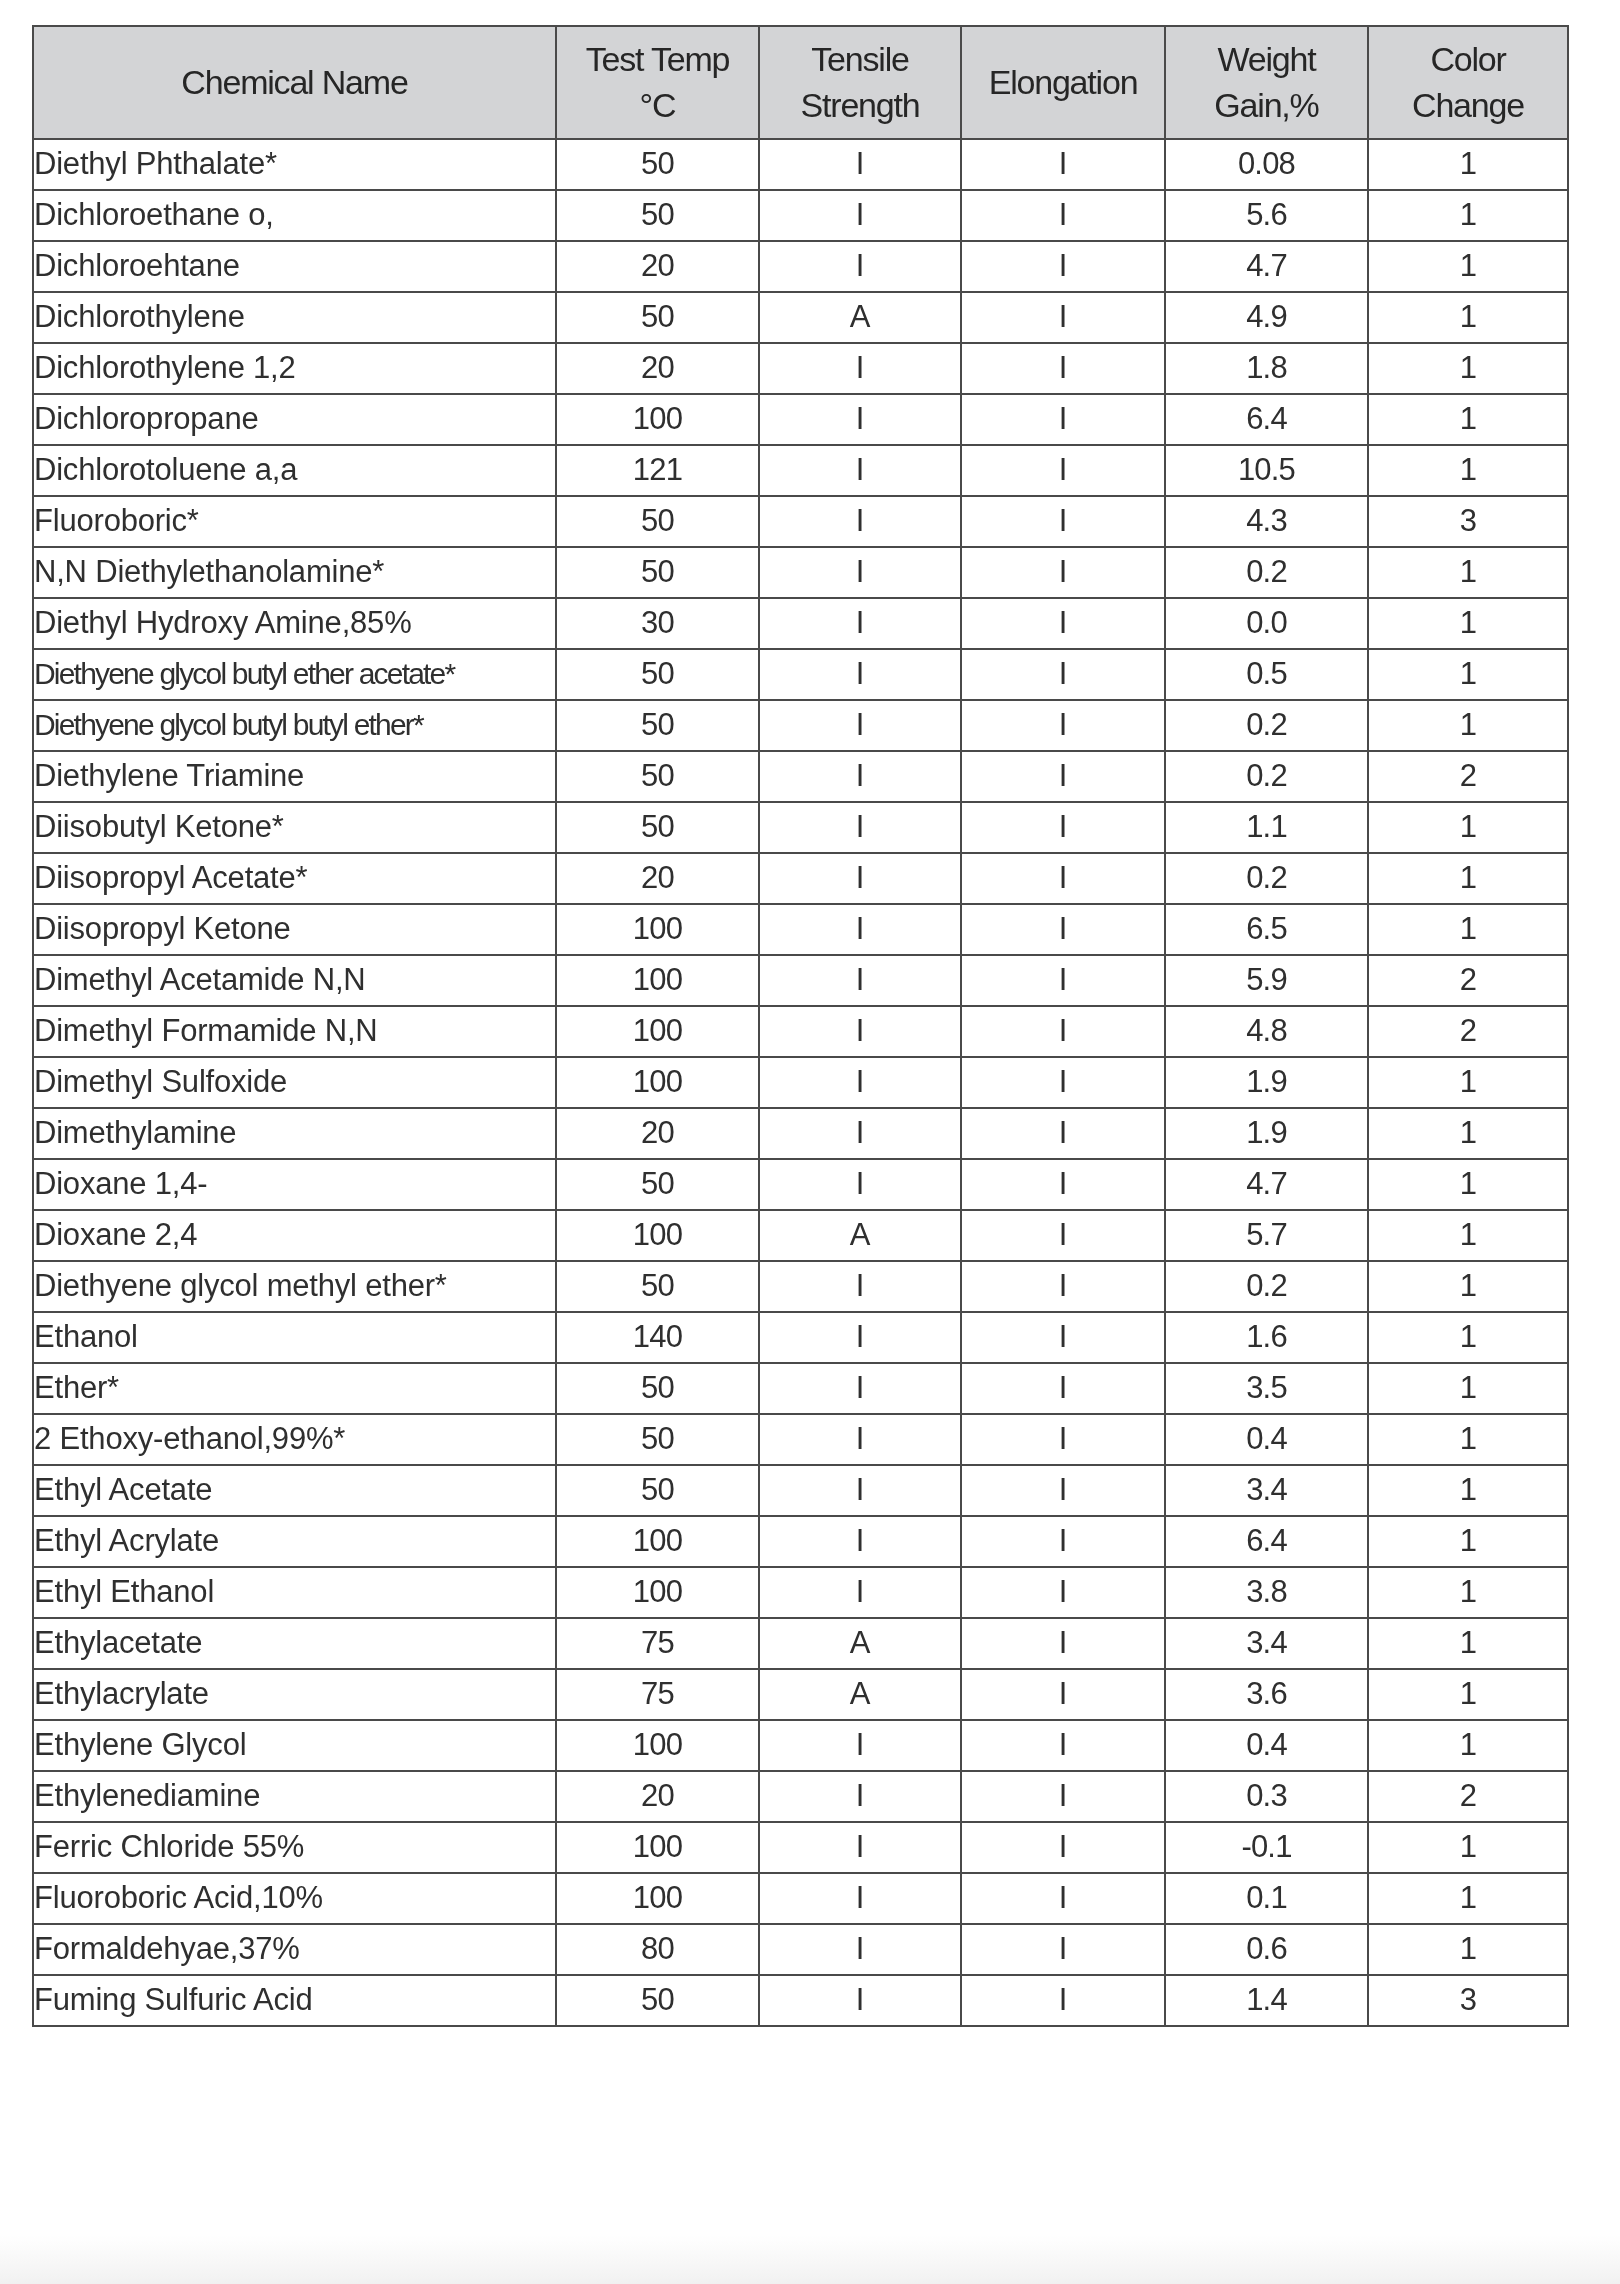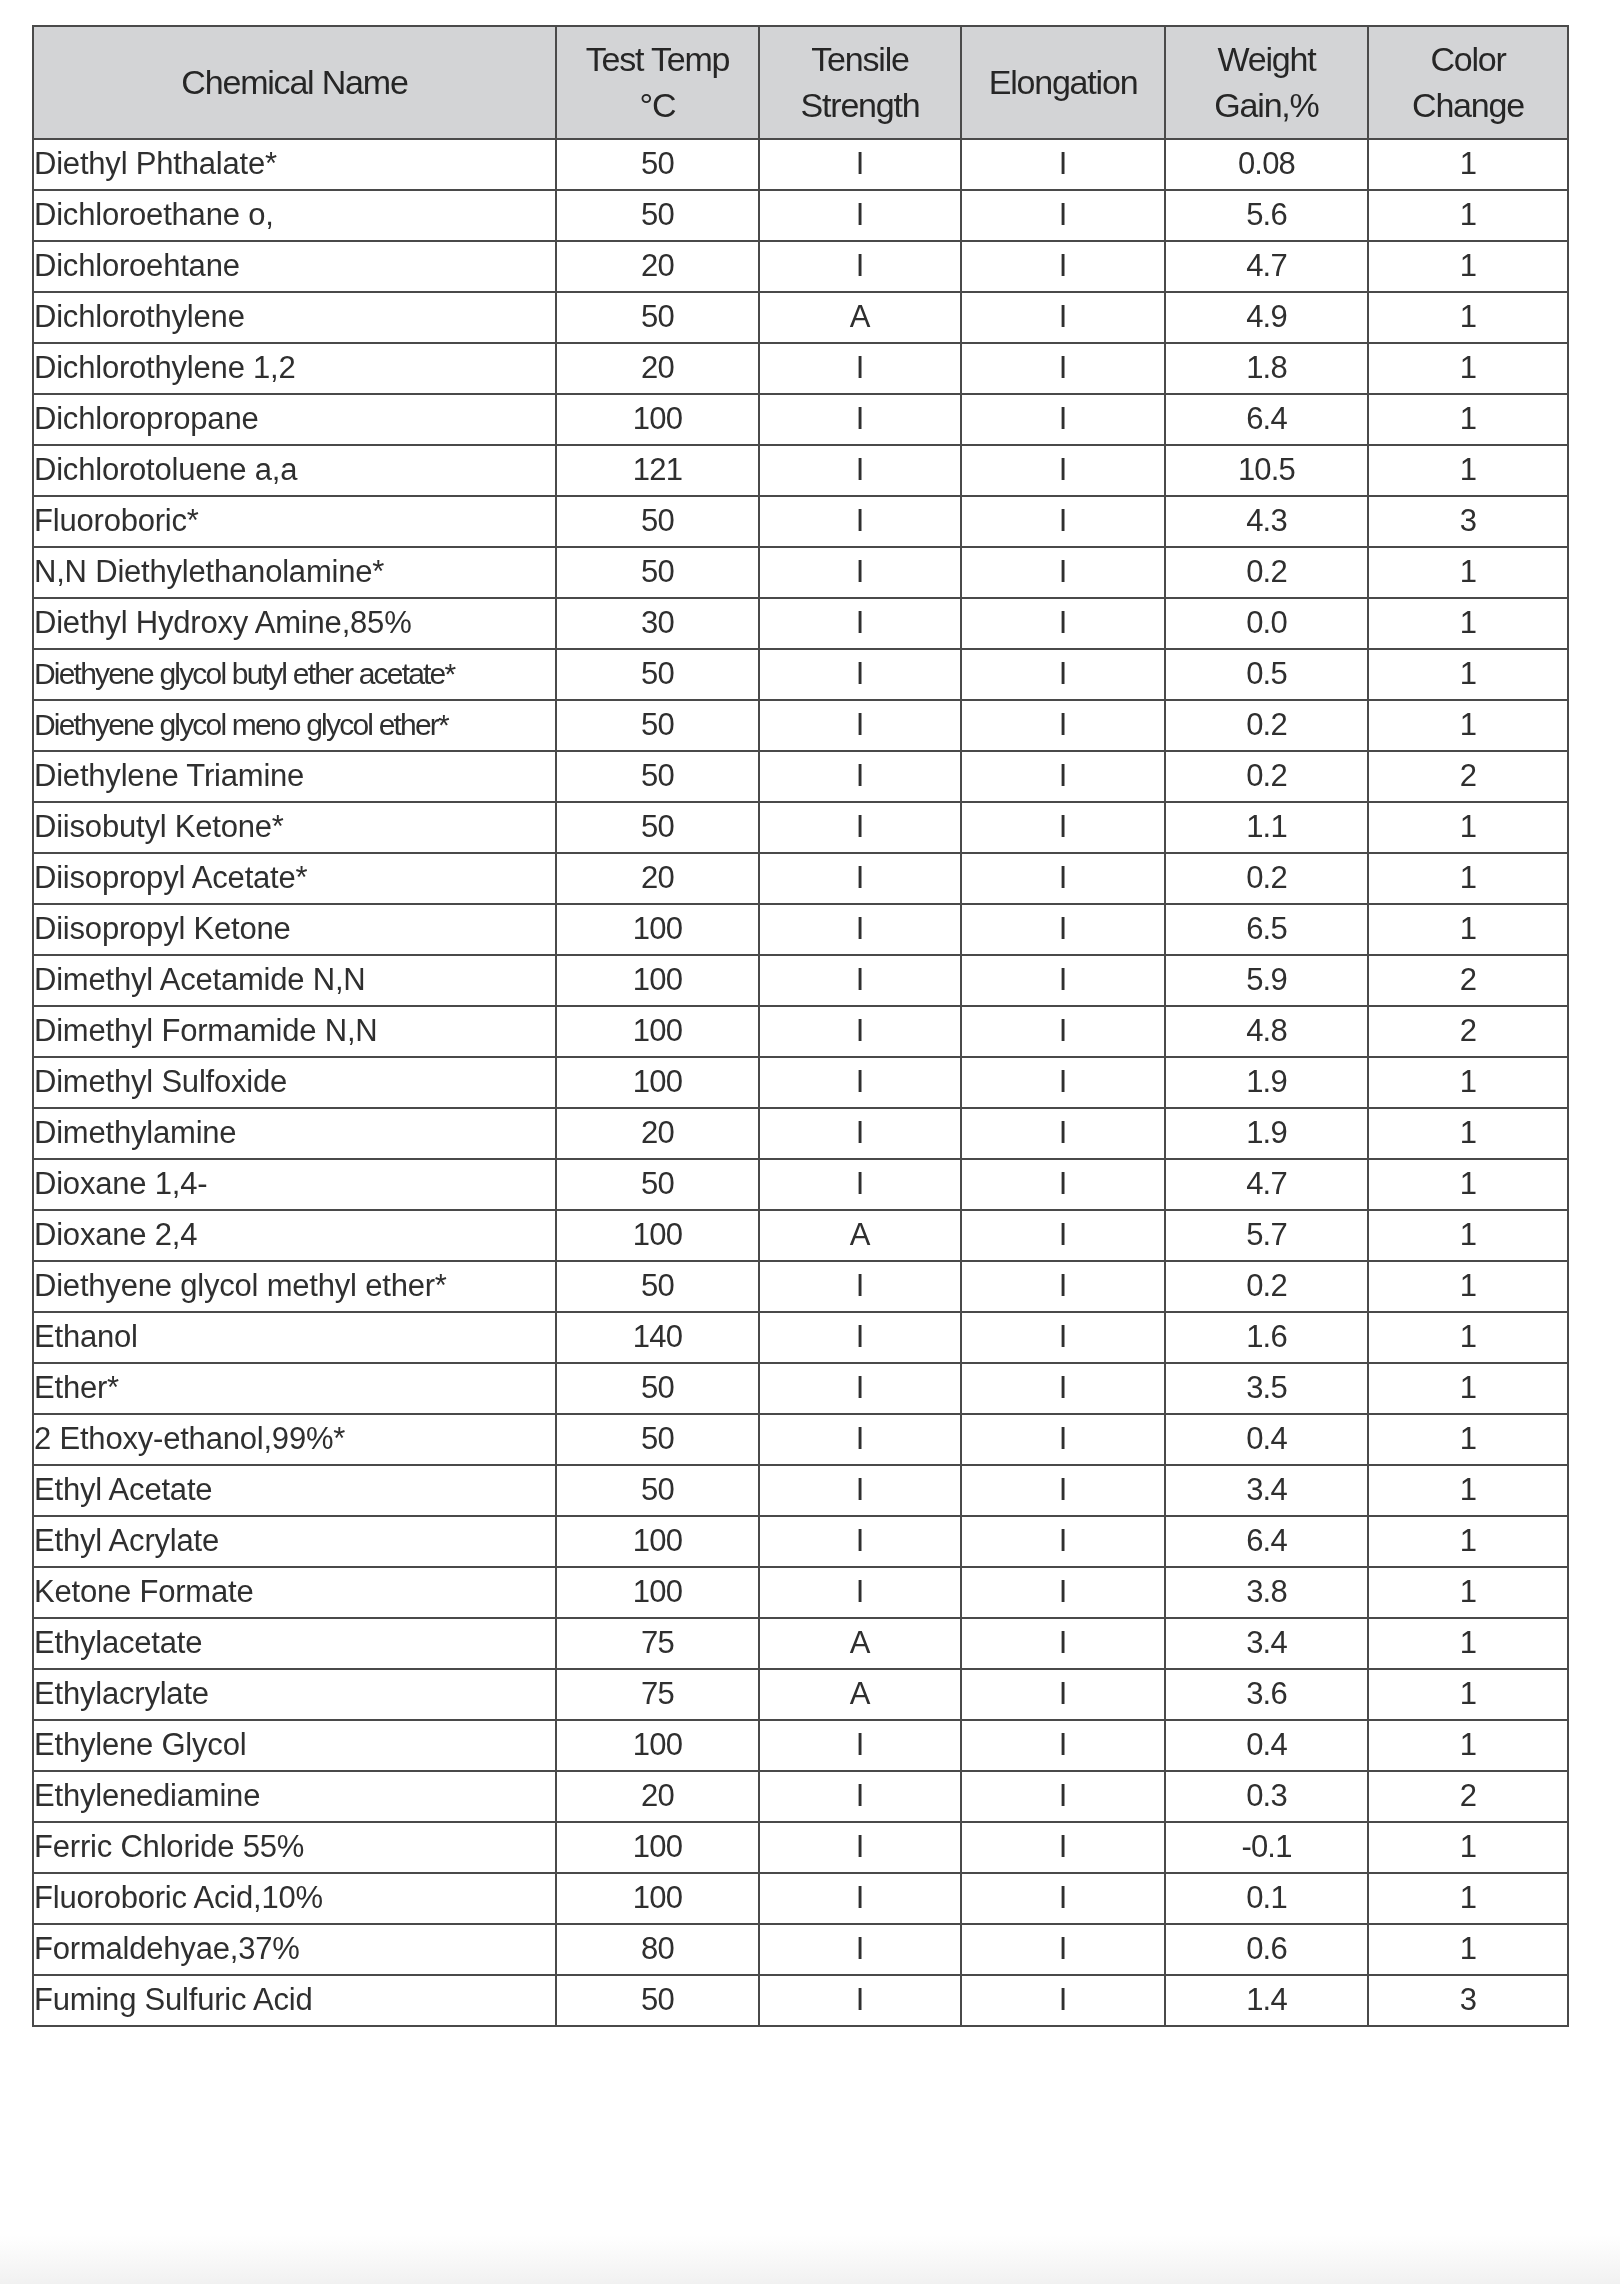--- a/index.html
+++ b/index.html
@@ -202,21 +202,21 @@
       </tr>
       <tr>
         <td class="name tight">Diethyene glycol butyl ether acetate*</td>
         <td class="num">50</td>
         <td class="rating">I</td>
         <td class="rating">I</td>
         <td class="num">0.5</td>
         <td class="num">1</td>
       </tr>
       <tr>
-        <td class="name tight">Diethyene glycol meno glycol ether*</td>
+        <td class="name tight">Diethyene glycol butyl butyl ether*</td>
         <td class="num">50</td>
         <td class="rating">I</td>
         <td class="rating">I</td>
         <td class="num">0.2</td>
         <td class="num">1</td>
       </tr>
       <tr>
         <td class="name">Diethylene Triamine</td>
         <td class="num">50</td>
         <td class="rating">I</td>
@@ -338,21 +338,21 @@
       </tr>
       <tr>
         <td class="name">Ethyl Acrylate</td>
         <td class="num">100</td>
         <td class="rating">I</td>
         <td class="rating">I</td>
         <td class="num">6.4</td>
         <td class="num">1</td>
       </tr>
       <tr>
-        <td class="name">Ketone Formate</td>
+        <td class="name">Ethyl Ethanol</td>
         <td class="num">100</td>
         <td class="rating">I</td>
         <td class="rating">I</td>
         <td class="num">3.8</td>
         <td class="num">1</td>
       </tr>
       <tr>
         <td class="name">Ethylacetate</td>
         <td class="num">75</td>
         <td class="rating">A</td>

